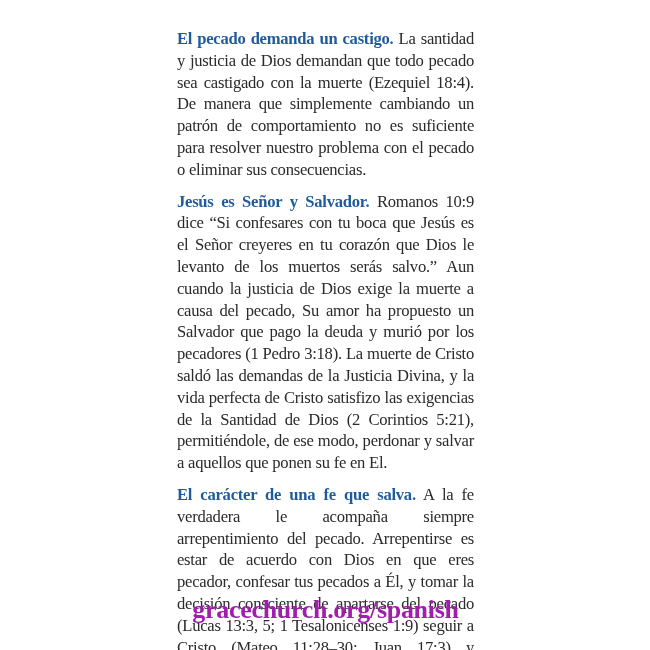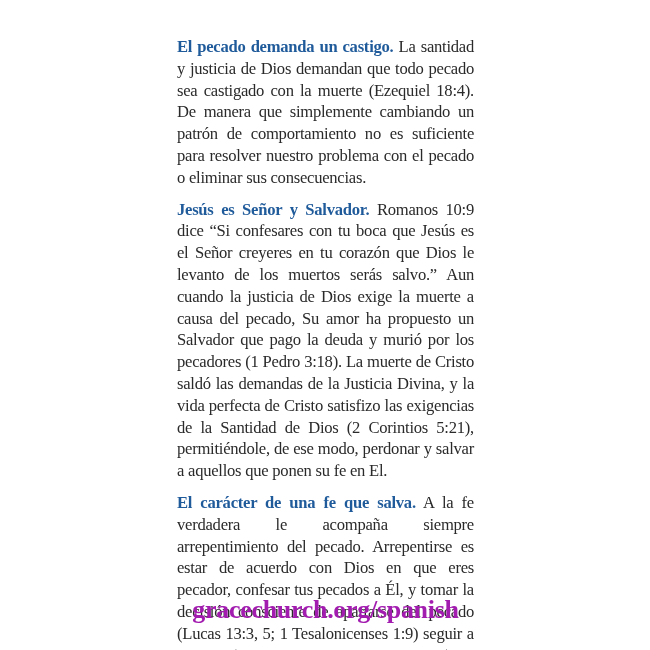--- a/index.html
+++ b/index.html
@@ -17,21 +17,21 @@
       position: absolute;
       left: 177px;
       top: 28px;
       width: 297px;
       font-family: "Liberation Serif", "DejaVu Serif", serif;
       font-size: 16.6px;
       line-height: 21.8px;
       color: #2a2a2a;
     }
     .para {
-      margin: 8px 0 10px 0;
+      margin: 0 0 10px 0;
       text-align: justify;
       hyphens: manual;
       letter-spacing: -0.25px;
     }
     .lead {
       color: #1f5a9a;
       font-weight: bold;
     }
     .footer-url {
       position: absolute;

